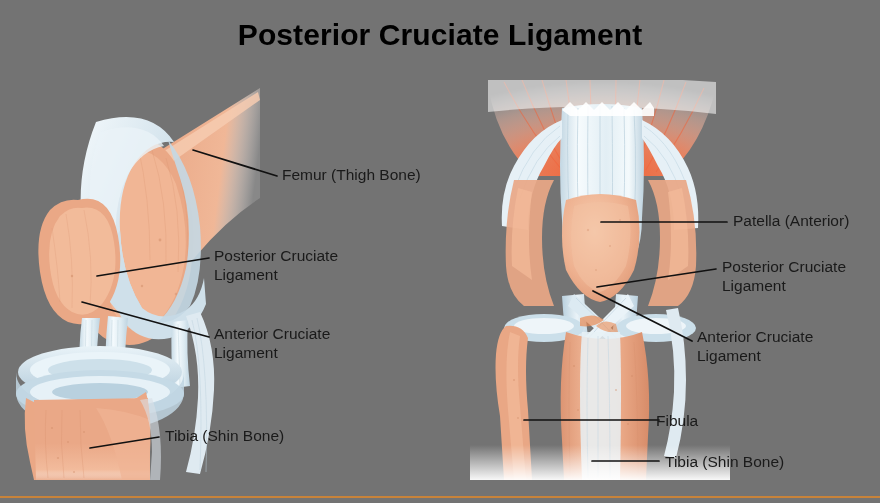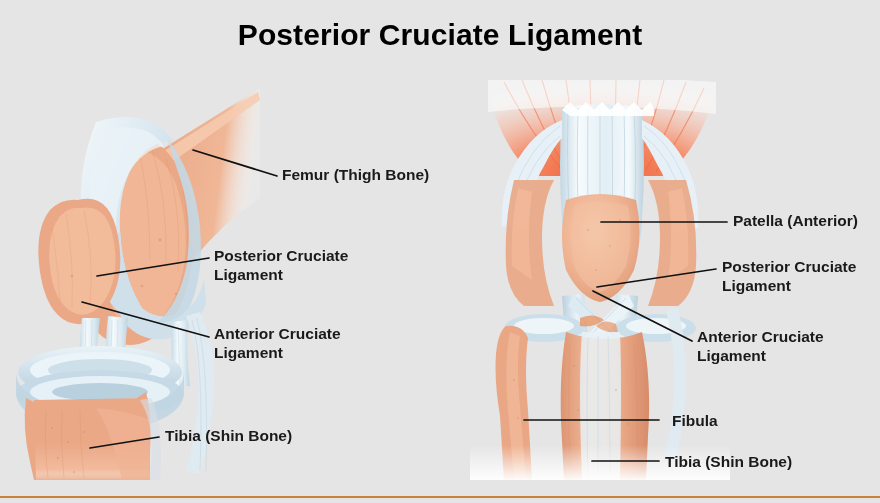--- a/index.html
+++ b/index.html
@@ -7,21 +7,21 @@
     padding: 0;
     background: #ffffff;
   }
   body {
     font-family: "Liberation Sans", sans-serif;
   }
   #page {
     position: relative;
     width: 880px;
     height: 503px;
-    background: #e5e5e5;
+    background: #737373;
     overflow: hidden;
   }
   #title {
     position: absolute;
     top: 18px;
     left: 0;
     width: 880px;
     text-align: center;
     font-size: 30px;
     font-weight: bold;
@@ -35,21 +35,21 @@
   #figure-lateral { left: 0px;  width: 260px; height: 400px; }
   #figure-anterior { left: 470px; width: 260px; height: 400px; }
 
   .label {
     position: absolute;
     font-size: 15.5px;
     color: #1a1a1a;
     line-height: 1.22;
     white-space: pre-line;
   }
-  .label.bold { font-weight: bold; }
+  .label.bold { font-weight: normal; }
   .leaders { position: absolute; left: 0; top: 0; width: 880px; height: 503px; pointer-events: none; }
   #bottom-rule {
     position: absolute;
     left: 0;
     top: 496px;
     width: 880px;
     height: 2px;
     background: #c8833a;
   }
 </style>
@@ -368,18 +368,18 @@
 Ligament</div>
   <div class="label bold" style="left:214px; top:325px;">Anterior Cruciate
 Ligament</div>
   <div class="label bold" style="left:165px; top:427px;">Tibia (Shin Bone)</div>
 
   <div class="label bold" style="left:733px; top:212px;">Patella (Anterior)</div>
   <div class="label bold" style="left:722px; top:258px;">Posterior Cruciate
 Ligament</div>
   <div class="label bold" style="left:697px; top:328px;">Anterior Cruciate
 Ligament</div>
-  <div class="label bold" style="left:672px; top:412px;">Fibula</div>
+  <div class="label bold" style="left:656px; top:412px;">Fibula</div>
   <div class="label bold" style="left:665px; top:453px;">Tibia (Shin Bone)</div>
 
   <div id="bottom-rule"></div>
 
 </div>
 
 </body></html>

